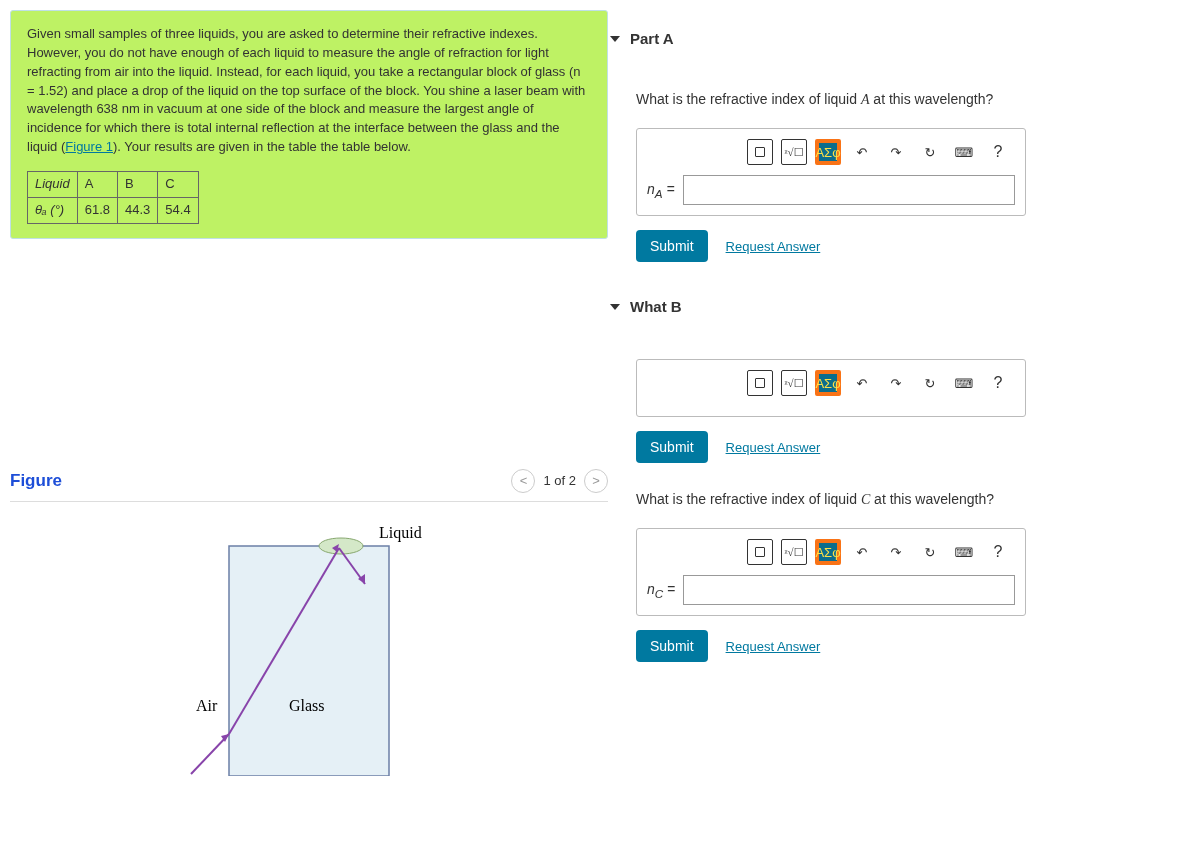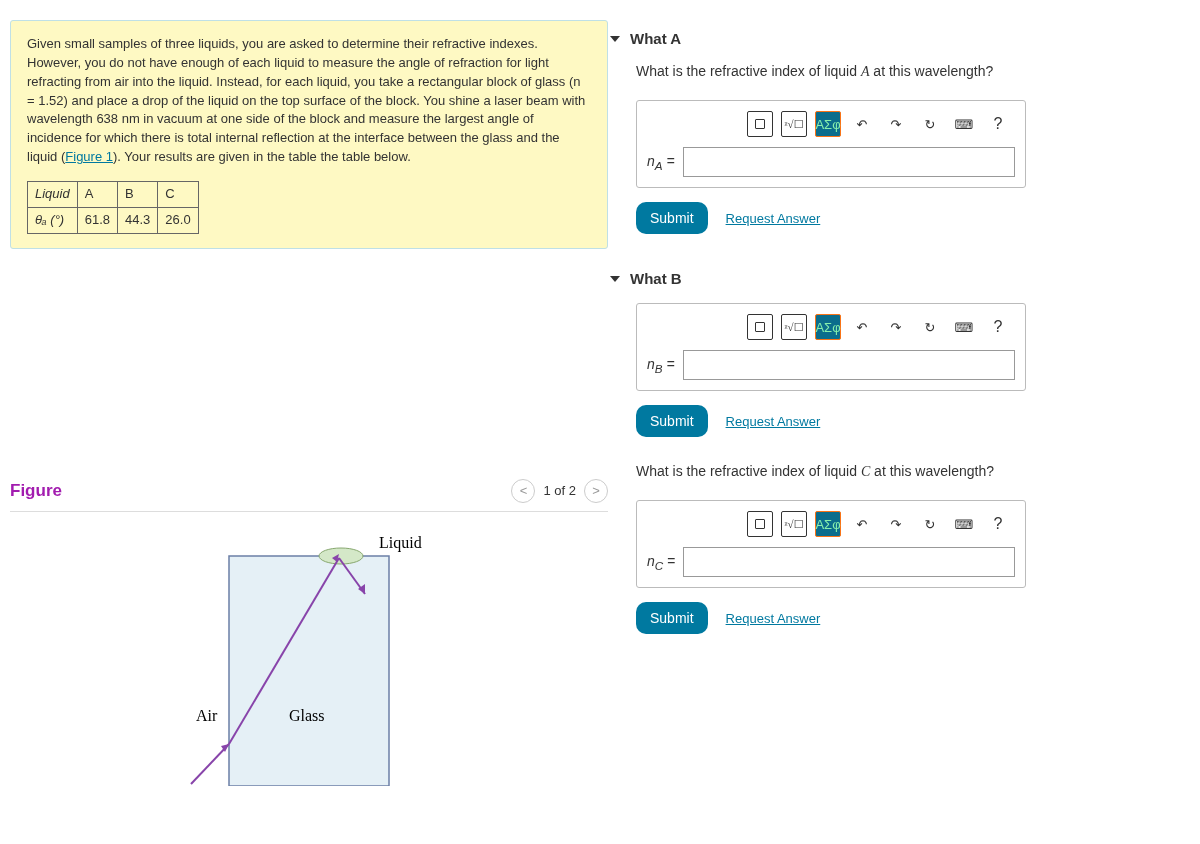--- a/index.html
+++ b/index.html
@@ -1,45 +1,45 @@
 <!DOCTYPE html>
 <html><head>
 <meta charset="utf-8">
 <style>
   * { box-sizing: border-box; margin: 0; padding: 0; }
   body { font-family: Arial, Helvetica, sans-serif; font-size: 13px; color: #333; background: #fff; }
   .wrap { display: flex; width: 1200px; height: 844px; }
   .left { width: 610px; padding: 10px 0 0 10px; }
   .right { width: 590px; padding: 20px 30px 0 0; }
-  .problem-box { border: 1px solid #bfe0e6; background: #fef9c3; border-radius: 3px; padding: 14px 16px; line-height: 1.45; max-width: 598px; margin-top: 10px; }
+  .problem-box { border: 1px solid #bfe0e6; background: #bef264; border-radius: 3px; padding: 14px 16px; line-height: 1.45; max-width: 598px; }
   .problem-box a.link { color: #0079a0; text-decoration: underline; cursor: pointer; }
   .tbl { border-collapse: collapse; margin-top: 14px; }
   .tbl td { border: 1px solid #666; padding: 3px 7px; font-size: 13px; }
   .tbl .it { font-style: italic; }
   .fig-title-row { display: flex; align-items: center; margin-top: 230px; max-width: 598px; }
-  .fig-title { font-size: 17px; font-weight: bold; color: #a21caf; }
+  .fig-title { font-size: 17px; font-weight: bold; color: #1d4ed8; }
   .nav-pager { margin-left: auto; display: flex; align-items: center; gap: 8px; }
   .nav-circle { width: 24px; height: 24px; border: 1px solid #ccc; border-radius: 50%; display: flex; align-items: center; justify-content: center; color: #999; cursor: pointer; font-size: 13px; }
   .fig-div { border-top: 1px solid #ddd; margin-top: 8px; max-width: 598px; }
   .figure-area { max-width: 598px; display:flex; justify-content:center; padding-top:14px; }
   .part-header { display: flex; align-items: center; gap: 10px; padding: 10px 0 16px 0; }
   .caret-down { width:0; height:0; border-left:5px solid transparent; border-right:5px solid transparent; border-top:6px solid #333; cursor:pointer; }
   .part-title { font-size: 15px; font-weight: bold; }
-  .part-body { padding-left: 26px; margin-bottom: 26px; }
+  .part-body { padding-left: 26px; margin-bottom: 26px; margin-top: 28px; }
   .question { margin-bottom: 20px; font-size: 14px; }
   .answer-box { border: 1px solid #bbb; border-radius: 3px; padding: 10px; width: 390px; }
   .toolbar { display: flex; gap: 8px; align-items: center; justify-content: flex-end; margin-bottom: 10px; padding: 0 4px; }
   .tool-icon { width: 26px; height: 26px; border-radius: 2px; display:flex; align-items:center; justify-content:center; cursor:pointer; color:#333; }
   .tool-icon.box { border:1px solid #333; background:#fff; }
-  .tool-icon.teal { background: #0b6d8c; color:#86efac; border:1px solid #f97316; }
+  .tool-icon.teal { background: #0b6d8c; color:#fde047; border:4px solid #f97316; }
   .input-row { display:flex; align-items:center; gap:8px;justify-content:center; }
   .eq-label { font-style: italic; font-size: 14px; white-space:nowrap; }
   .ans-input { flex:1; border:1px solid #999; height:30px; padding:4px 6px; font-size:14px; }
   .submit-row { display:flex; align-items:center; gap:18px; margin-top: 14px; }
-  .btn-submit { background:#0079a0; color:#fff; border:none; padding:8px 14px; font-size:14px; border-radius:10px; cursor:pointer; }
+  .btn-submit { background:#0079a0; color:#fff; border:none; padding:8px 14px; font-size:14px; border-radius:4px; cursor:pointer; }
   .link-req { color:#0079a0; text-decoration: underline; font-size:13px; cursor:pointer;text-align:right; }
   .sq { display:inline-block; width:10px; height:10px; border:1.5px solid #333; border-radius:1px; margin-right:1px; }
   .root { font-size:11px; font-family: 'Times New Roman', serif; }
 </style>
 </head>
 <body>
 
 <div class="wrap">
   <div class="left">
     <div class="problem-box">
@@ -49,21 +49,21 @@
             <tr>
           <td class="it">Liquid</td>
           <td>A</td>
           <td>B</td>
           <td>C</td>
         </tr>
         <tr>
           <td class="it">θₐ (°)</td>
           <td>61.8</td>
           <td>44.3</td>
-          <td>26.0</td>
+          <td>54.4</td>
         </tr>
       </tbody>
         </table>
     </div>
 
     <div class="fig-title-row">
       <div class="fig-title">Figure</div>
       <div class="nav-pager">
         <div class="nav-circle">&lt;</div>
         <span>1 of 2</span>
@@ -85,21 +85,21 @@
         <text x="17" y="195" font-family="Times New Roman" font-size="16">Air</text>
         <text x="110" y="195" font-family="Times New Roman" font-size="16">Glass</text>
       </svg>
     </div>
   </div>
 
   <div class="right">
 
     <div class="part-header">
       <div class="caret-down"></div>
-      <div class="part-title">What A</div>
+      <div class="part-title">Part A</div>
     </div>
     <div class="part-body">
       <div class="question">
         <span>What is the refractive index of liquid </span><span style="font-style:italic;font-family:'Times New Roman'">A</span><span> at this wavelength?</span>
       </div>
       <div class="answer-box">
         <div class="toolbar">
           <div class="tool-icon box">
               <span class="sq"></span>
             </div>
@@ -133,24 +133,20 @@
               <span class="sq"></span>
             </div>
           <div class="tool-icon box root">ᵡ√☐</div>
           <div class="tool-icon teal">ΑΣφ</div>
           <div class="tool-icon">↶</div>
           <div class="tool-icon">↷</div>
           <div class="tool-icon">↻</div>
           <div class="tool-icon">⌨</div>
           <div class="tool-icon" style="font-size:16px;">?</div>
         </div>
-        <div class="input-row">
-          <span class="eq-label">n<sub>B</sub> =</span>
-          <input class="ans-input" type="text" style="">
-        </div>
       </div>
       <div class="submit-row">
         <button class="btn-submit">Submit</button>
         <a class="link-req">Request Answer</a>
       </div>
     </div>
 
     <div class="part-body">
       <div class="question">
         <span>What is the refractive index of liquid </span><span style="font-style:italic;font-family:'Times New Roman'">C</span><span> at this wavelength?</span>

